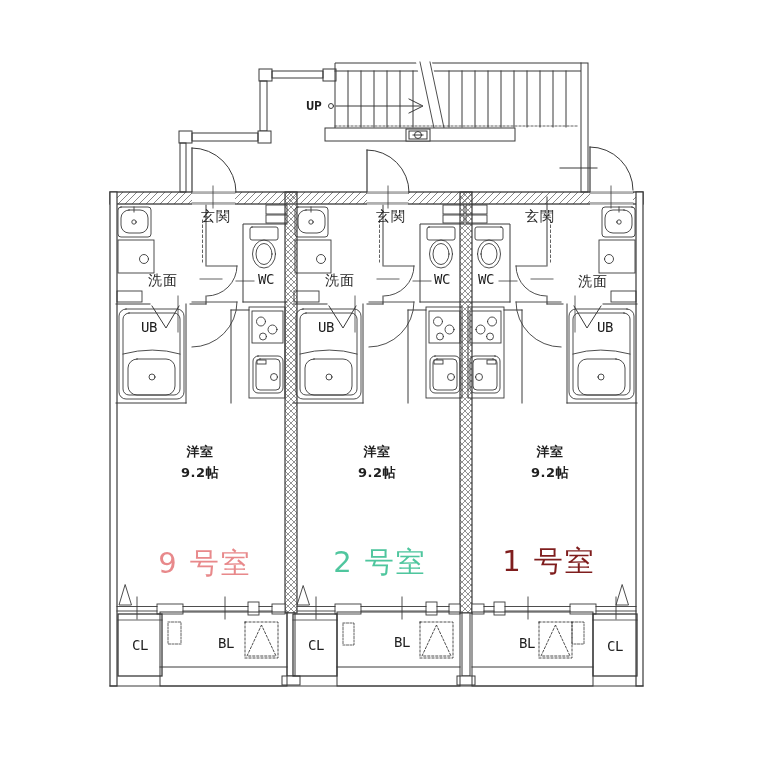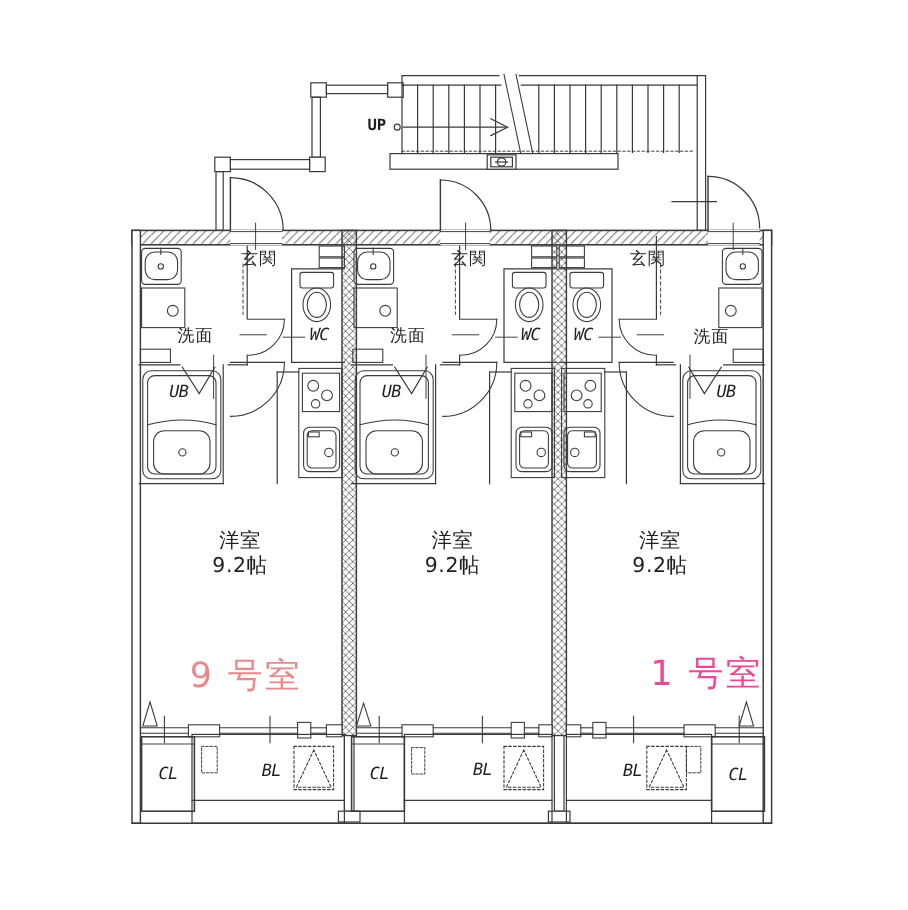--- a/index.html
+++ b/index.html
@@ -1,22 +1,22 @@
 <!DOCTYPE html>
 <html><head>
 <meta charset="utf-8">
 <style>
   html,body{margin:0;padding:0;background:#ffffff;}
   .plan{position:relative;width:668px;height:758px;background:#ffffff;overflow:hidden;
         font-family:"DejaVu Sans","Liberation Sans",sans-serif;}
   .plan svg{position:absolute;left:0;top:0;}
   .lbl{position:absolute;transform:translate(-50%,-50%);color:#1f1f1f;white-space:nowrap;line-height:1;}
   .cjk{font-size:14px;letter-spacing:1px;text-align:right;}
-  .sm{font-size:17px;letter-spacing:0.5px;}
-  .latin{font-family:"DejaVu Sans Mono","Liberation Mono",monospace;font-size:14px;letter-spacing:-0.5px;font-style:italic;}
+  .sm{font-size:13px;letter-spacing:0.5px;font-weight:bold;}
+  .latin{font-family:"DejaVu Sans Mono","Liberation Mono",monospace;font-size:14px;letter-spacing:-0.5px;}
   .up{font-family:"DejaVu Sans Mono","Liberation Mono",monospace;font-size:13px;font-weight:bold;}
   .num{font-size:29px;letter-spacing:2px;}
 </style>
 </head>
 <body>
 
 <div class="plan">
 
 <svg width="757" height="758" viewBox="0 0 757 758">
   <defs>
@@ -288,26 +288,27 @@
   <div class="lbl num" style="left: 205px; top: 563px; color: rgb(232, 137, 139);">9 号室</div>
   <div class="lbl latin" style="left:140px;top:645px;">CL</div>
   <div class="lbl latin" style="left:226px;top:643px;">BL</div>
 
   <div class="lbl cjk" style="left:391px;top:216px;">玄関</div>
   <div class="lbl cjk" style="left:340px;top:280px;">洗面</div>
   <div class="lbl latin" style="left:442px;top:279px;">WC</div>
   <div class="lbl latin" style="left:326px;top:327px;">UB</div>
   <div class="lbl sm" style="left:377px;top:451px;">洋室</div>
   <div class="lbl sm" style="left:377px;top:472px;">9.2帖</div>
+  <div class="lbl num" style="left: 380px; top: 562px; color: rgb(79, 198, 158);">2 号室</div>
   <div class="lbl latin" style="left:316px;top:645px;">CL</div>
   <div class="lbl latin" style="left:402px;top:642px;">BL</div>
 
   <div class="lbl cjk" style="left:540px;top:216px;">玄関</div>
   <div class="lbl cjk" style="left:593px;top:281px;">洗面</div>
   <div class="lbl latin" style="left:486px;top:279px;">WC</div>
   <div class="lbl latin" style="left:605px;top:327px;">UB</div>
   <div class="lbl sm" style="left:550px;top:451px;">洋室</div>
   <div class="lbl sm" style="left:550px;top:472px;">9.2帖</div>
-  <div class="lbl num" style="left: 549px; top: 561px; color: #ec4899; margin-left: 40px;">1 号室</div>
+  <div class="lbl num" style="left: 549px; top: 561px; color: #7f1d1d;">1 号室</div>
   <div class="lbl latin" style="left:615px;top:646px;">CL</div>
   <div class="lbl latin" style="left:527px;top:643px;">BL</div>
 
 </div>
 
 </body></html>

